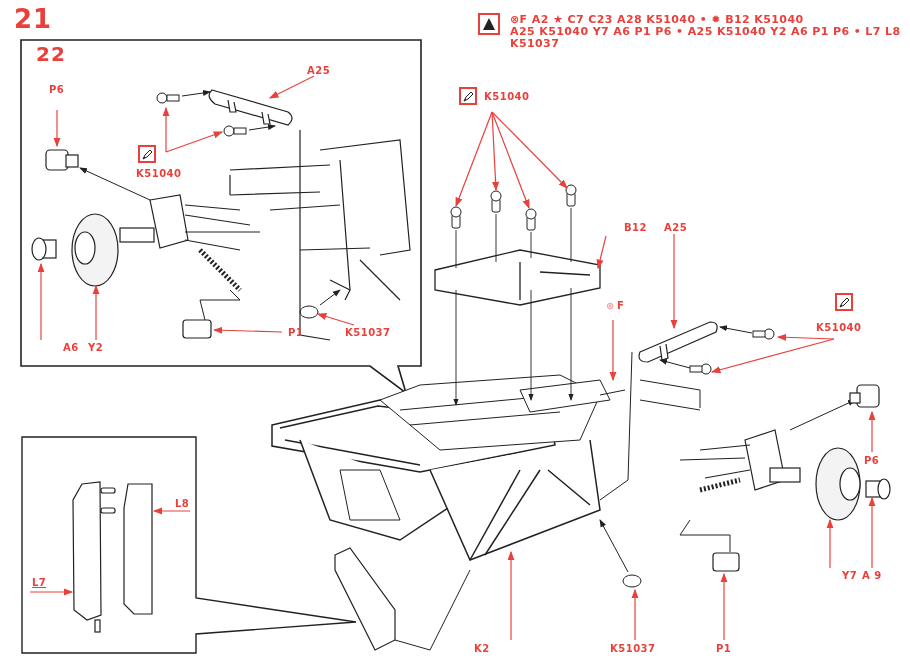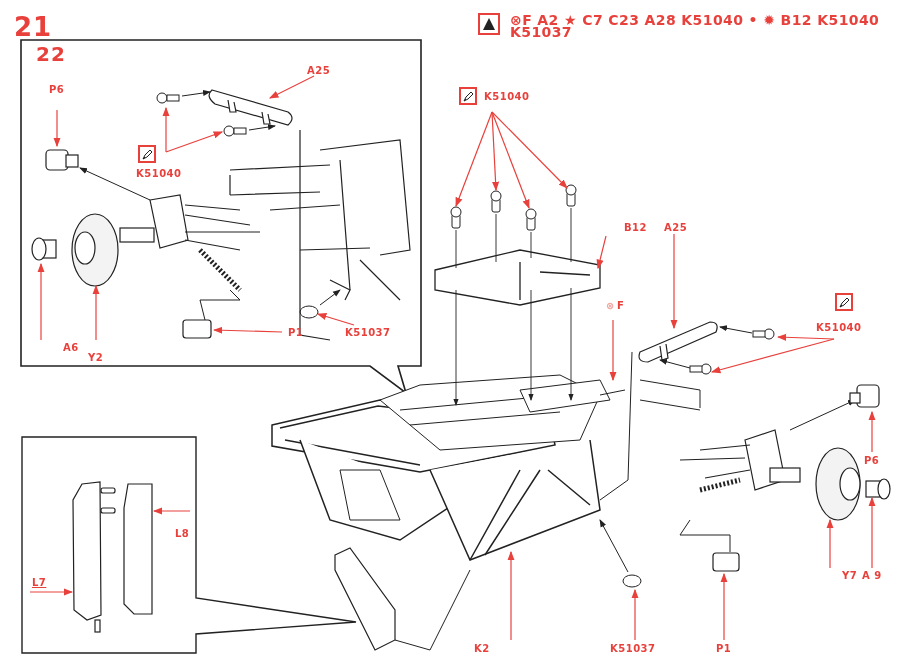--- a/index.html
+++ b/index.html
@@ -1,33 +1,34 @@
 <!DOCTYPE html>
 <html><head>
 <meta charset="utf-8">
 <style>
   html, body { margin:0; padding:0; background:#ffffff; }
   body { width:910px; height:665px; position:relative; overflow:hidden; font-family:"DejaVu Sans", sans-serif; }
   .step { position:absolute; font-family:"DejaVu Sans", sans-serif; font-weight:bold; color:#e8413c; letter-spacing:1px; }
   .lbl { position:absolute; font-family:"DejaVu Sans", sans-serif; font-weight:bold; font-size:10px; color:#e8413c; letter-spacing:0.5px; white-space:nowrap; }
-  .legend { position:absolute; left:510px; top:14px; width:400px; font-family:"DejaVu Sans", sans-serif; font-weight:bold; font-size:14px; line-height:12px; color:#e8413c; letter-spacing:0.4px; }
+  .legend { position:absolute; left:510px; top:14px; width:400px; font-family:"DejaVu Sans", sans-serif; font-weight:bold; font-size:11px; line-height:12px; color:#e8413c; letter-spacing:0.4px; }
   .tri-box { position:absolute; left:478px; top:13px; width:22px; height:22px; border:2px solid #e8413c; box-sizing:border-box; }
   .tri-box::after { content:""; position:absolute; left:3px; top:3px; border-left:6px solid transparent; border-right:6px solid transparent; border-bottom:12px solid #222; }
   .tool-box { position:absolute; width:18px; height:18px; border:2px solid #e8413c; box-sizing:border-box; background:#fff; }
   svg.art { position:absolute; left:0; top:0; }
 </style>
 </head>
 <body>
 
-<div class="step" style="left:14px; top:4px; font-size:26px;margin-top:8px;">21</div>
+<div class="step" style="left:14px; top:4px; font-size:26px;">21</div>
 <div class="step" style="left:36px; top:42px; font-size:20px;">22</div>
 
 <div class="tri-box"></div>
 <div class="legend">
   <div>⊗F A2 ★ C7 C23 A28 K51040 • ✹ B12 K51040</div>
+  <div>A25 K51040 Y7 A6 P1 P6 • A25 K51040 Y2 A6 P1 P6 • L7 L8</div>
   <div>K51037</div>
 </div>
 
 <svg class="art" width="910" height="665" viewBox="0 0 910 665">
   <defs>
     <marker id="ar" markerWidth="8" markerHeight="8" refX="7" refY="4" orient="auto">
         <path d="M0,1 L8,4 L0,7 z" fill="#e8413c"></path>
       </marker>
     <marker id="ab" markerWidth="8" markerHeight="8" refX="7" refY="4" orient="auto">
         <path d="M0,1 L8,4 L0,7 z" fill="#222"></path>
@@ -215,31 +216,31 @@
       <path d="M3,11 L5,7 L10,2 L12,4 L7,9 Z M3,11 L5,9" fill="none" stroke="#222" stroke-width="1"></path>
     </svg></div>
 <div class="tool-box" style="left:835px; top:293px;"><svg width="14" height="14" viewBox="0 0 14 14">
       <path d="M3,11 L5,7 L10,2 L12,4 L7,9 Z M3,11 L5,9" fill="none" stroke="#222" stroke-width="1"></path>
     </svg></div>
 
 <div class="lbl" style="left:49px; top:84px;">P6</div>
 <div class="lbl" style="left:307px; top:65px;">A25</div>
 <div class="lbl" style="left:136px; top:168px;">K51040</div>
 <div class="lbl" style="left:33px; top:342px;margin-left:30px;">A6</div>
-<div class="lbl" style="left:88px; top:352px;">Y2</div>
+<div class="lbl" style="left:88px; top:342px;">Y2</div>
 <div class="lbl" style="left:288px; top:327px;">P1</div>
 <div class="lbl" style="left:345px; top:327px;">K51037</div>
 
 <div class="lbl" style="left:484px; top:91px;">K51040</div>
 <div class="lbl" style="left:580px; top:222px;padding-left:44px;">B12</div>
 <div class="lbl" style="left:664px; top:222px;">A25</div>
 <div class="lbl" style="left:816px; top:322px;">K51040</div>
 <div class="lbl" style="left:606px; top:300px; color:#f2a5a0;">⊗</div>
 <div class="lbl" style="left:617px; top:300px;">F</div>
 <div class="lbl" style="left:864px; top:455px;">P6</div>
 <div class="lbl" style="left:822px; top:570px;margin-left:20px;">Y7</div>
 <div class="lbl" style="left:862px; top:570px;">A 9</div>
 <div class="lbl" style="left:716px; top:643px;">P1</div>
 <div class="lbl" style="left:610px; top:643px;">K51037</div>
 <div class="lbl" style="left:474px; top:643px;">K2</div>
 
 <div class="lbl" style="left:32px; top:577px;text-decoration:underline;">L7</div>
-<div class="lbl" style="left:175px; top:528px;">L8</div>
+<div class="lbl" style="left:175px; top:498px;">L8</div>
 
 </body></html>

